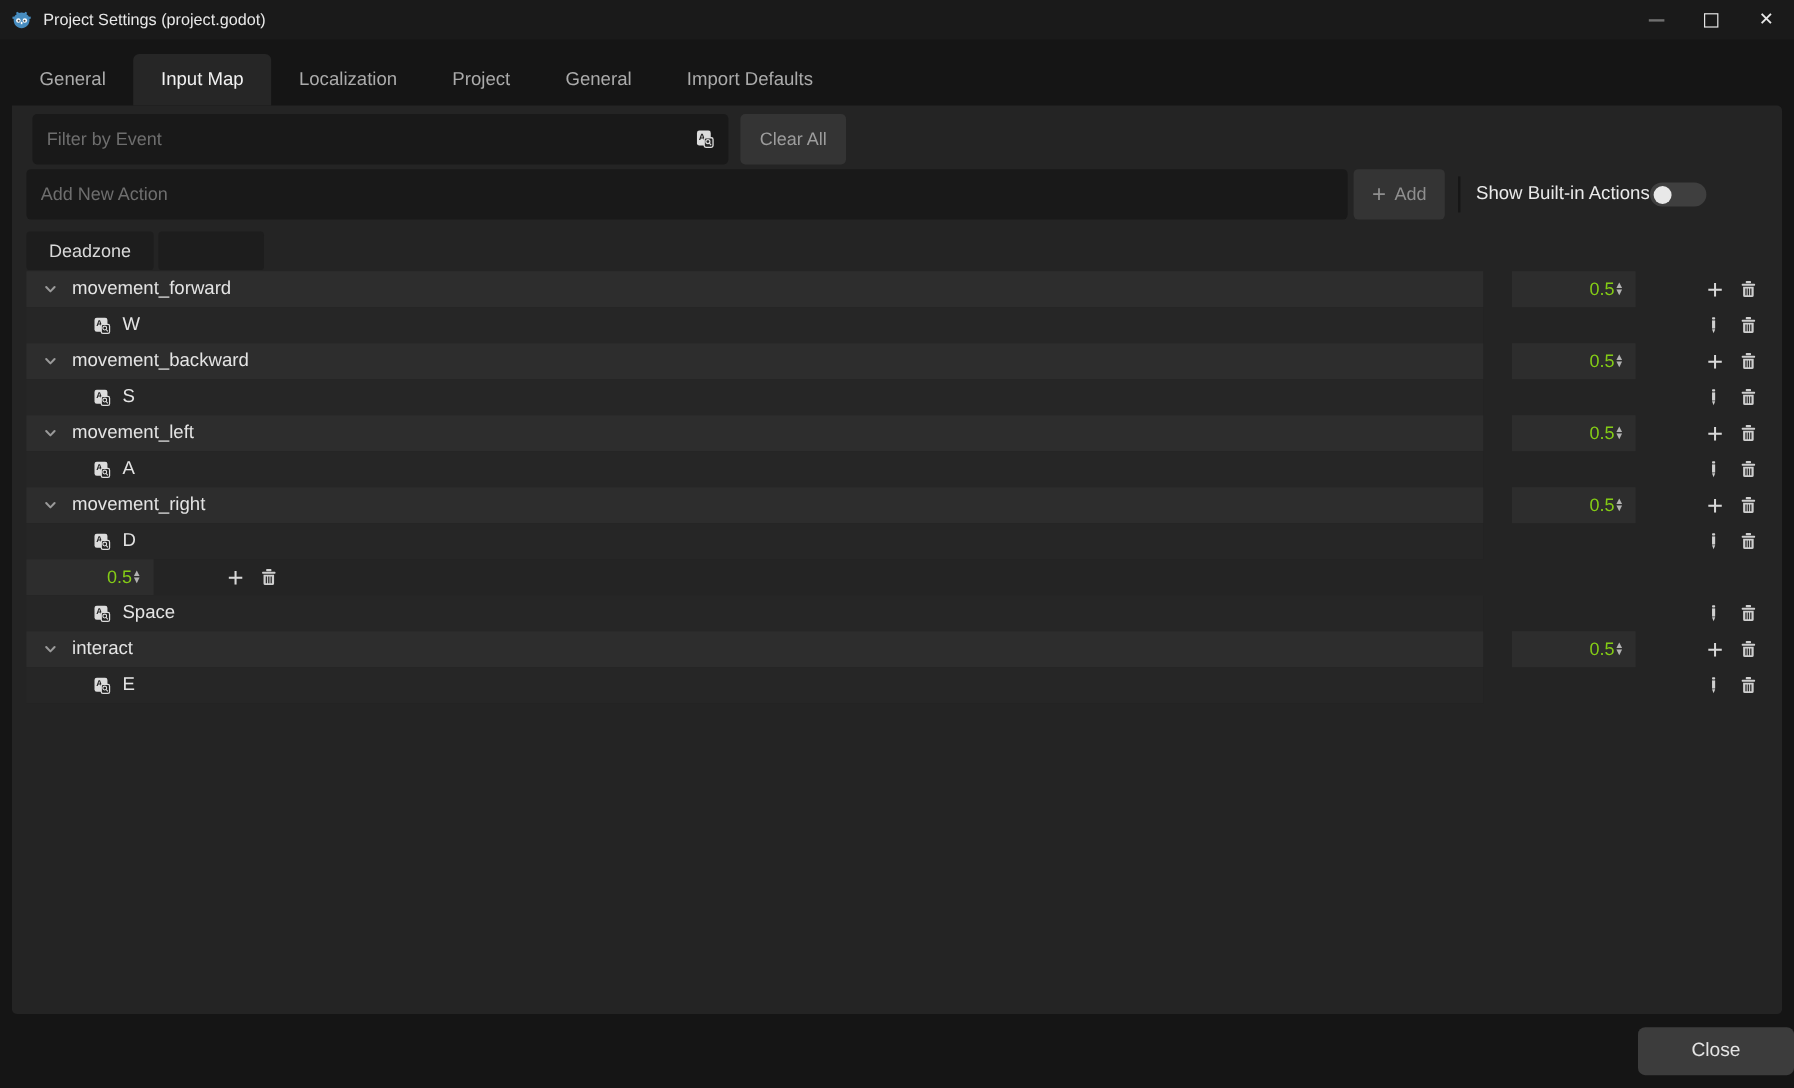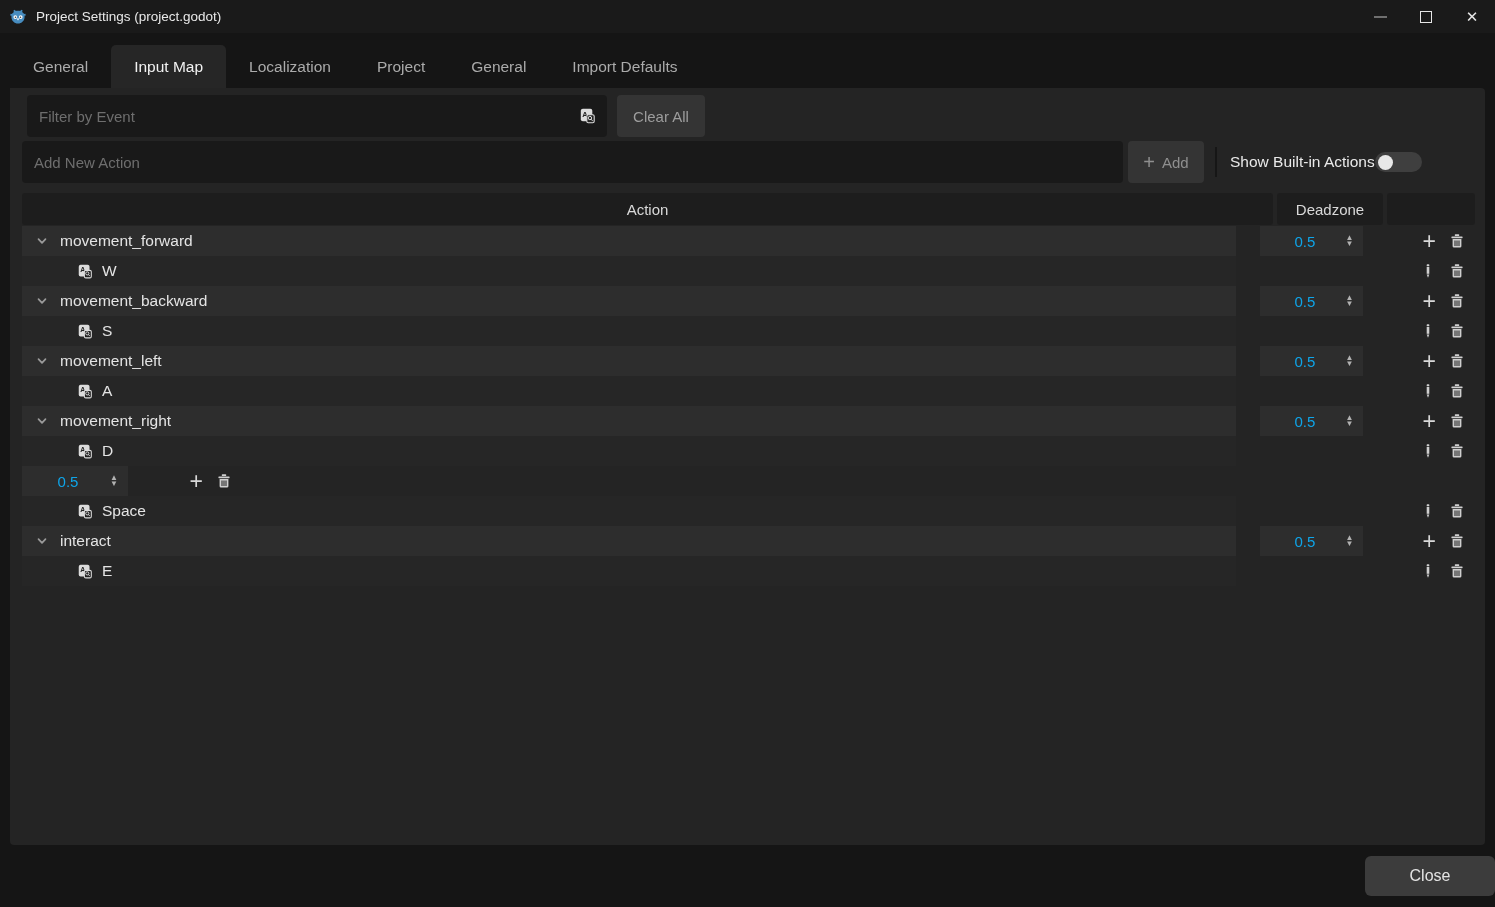--- a/index.html
+++ b/index.html
@@ -64,21 +64,21 @@
   .main-cell { width:1251px; margin-right:4px; display:flex; align-items:center; }
   .trow.action .main-cell { background:#2d2d2d; }
   .trow.event .main-cell { background:#262626; }
   .dz-cell { width:106px; margin-right:4px; display:flex; align-items:center; }
   .trow.action .dz-cell { background:#2d2d2d; }
   .icon-cell { width:88px; display:flex; align-items:center; justify-content:flex-end; gap:13px; padding-right:8px; }
   .chevron { margin-left:14px; display:flex; cursor:default; }
   .action-label { color:#e4e4e4; font-size:15.5px; margin-left:12px; }
   .event-key-icon { margin-left:56px; display:flex; }
   .event-label { color:#e4e4e4; font-size:15.5px; margin-left:9px; }
-  .dz-value { flex:1; text-align:center; color:#0ea5e9; font-size:15px; padding-left:4px; }
+  .dz-value { flex:1; text-align:right; color:#84cc16; font-size:15px; padding-left:4px; }
   .spinner { display:flex; flex-direction:column; align-items:center; margin-right:10px;
              color:#b2b2b2; font-size:8px; line-height:6px; cursor:default; }
   .row-icon-btn { display:flex; align-items:center; justify-content:center; cursor:default; }
   .plus-glyph { color:#d8d8d8; font-size:23px; line-height:22px; font-weight:400; }
 
   
   .footer { position:absolute; left:0; right:0; bottom:0; height:62px;
             display:flex; align-items:center; justify-content:flex-end; background:#151515; }
   .close-btn { width:130px; height:40px; background:#3c3c3c; border-radius:6px;
                color:#e4e4e4; font-size:16px; }
@@ -190,21 +190,20 @@
         <span>Add</span>
       </button>
       <div class="vdivider"></div>
       <span class="builtin-label">Show Built-in Actions</span>
       <div class="toggle">
         <div class="thumb"></div>
       </div>
     </div>
 
     <div class="table-header">
-      <div class="hcell hcell-action">Action</div>
       <div class="hcell hcell-deadzone">Deadzone</div>
       <div class="hcell hcell-blank"></div>
     </div>
 
     <div class="rows" id="rows">
         <div class="trow action">
     <div class="main-cell">
       <span class="chevron">
         <svg width="12" height="12" viewBox="0 0 12 12">
                 <use href="#chevron-glyph"></use>

